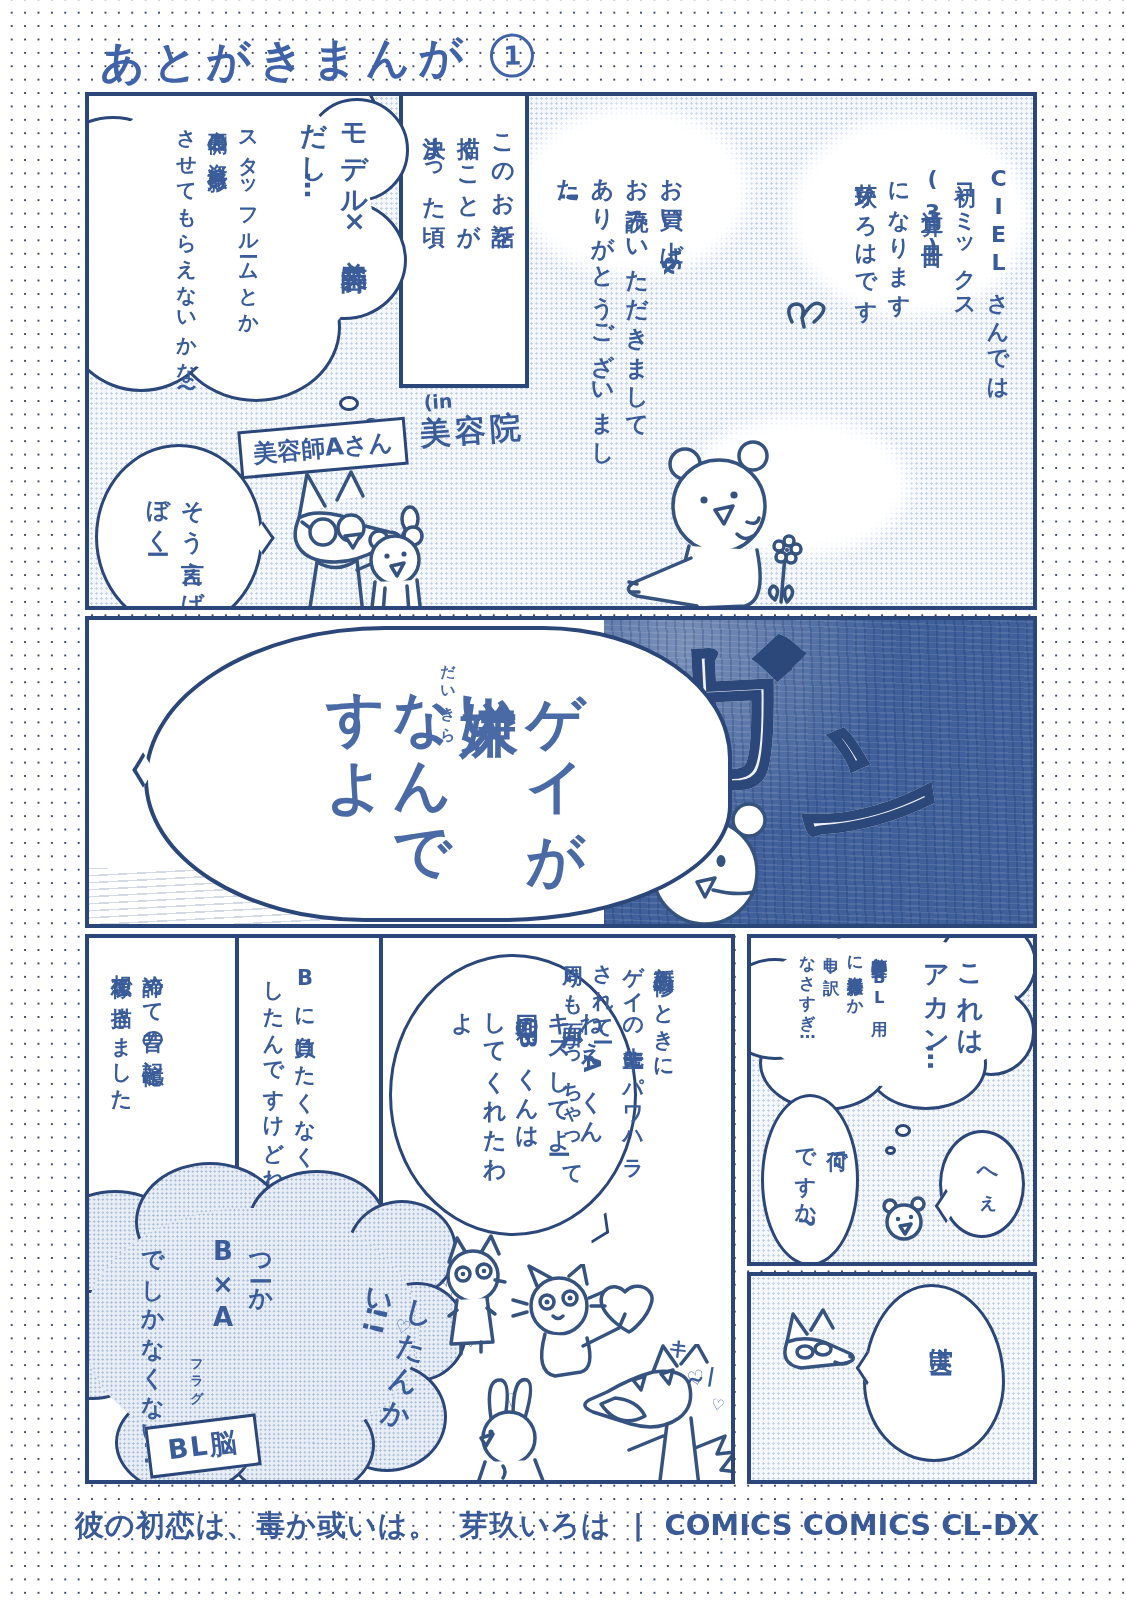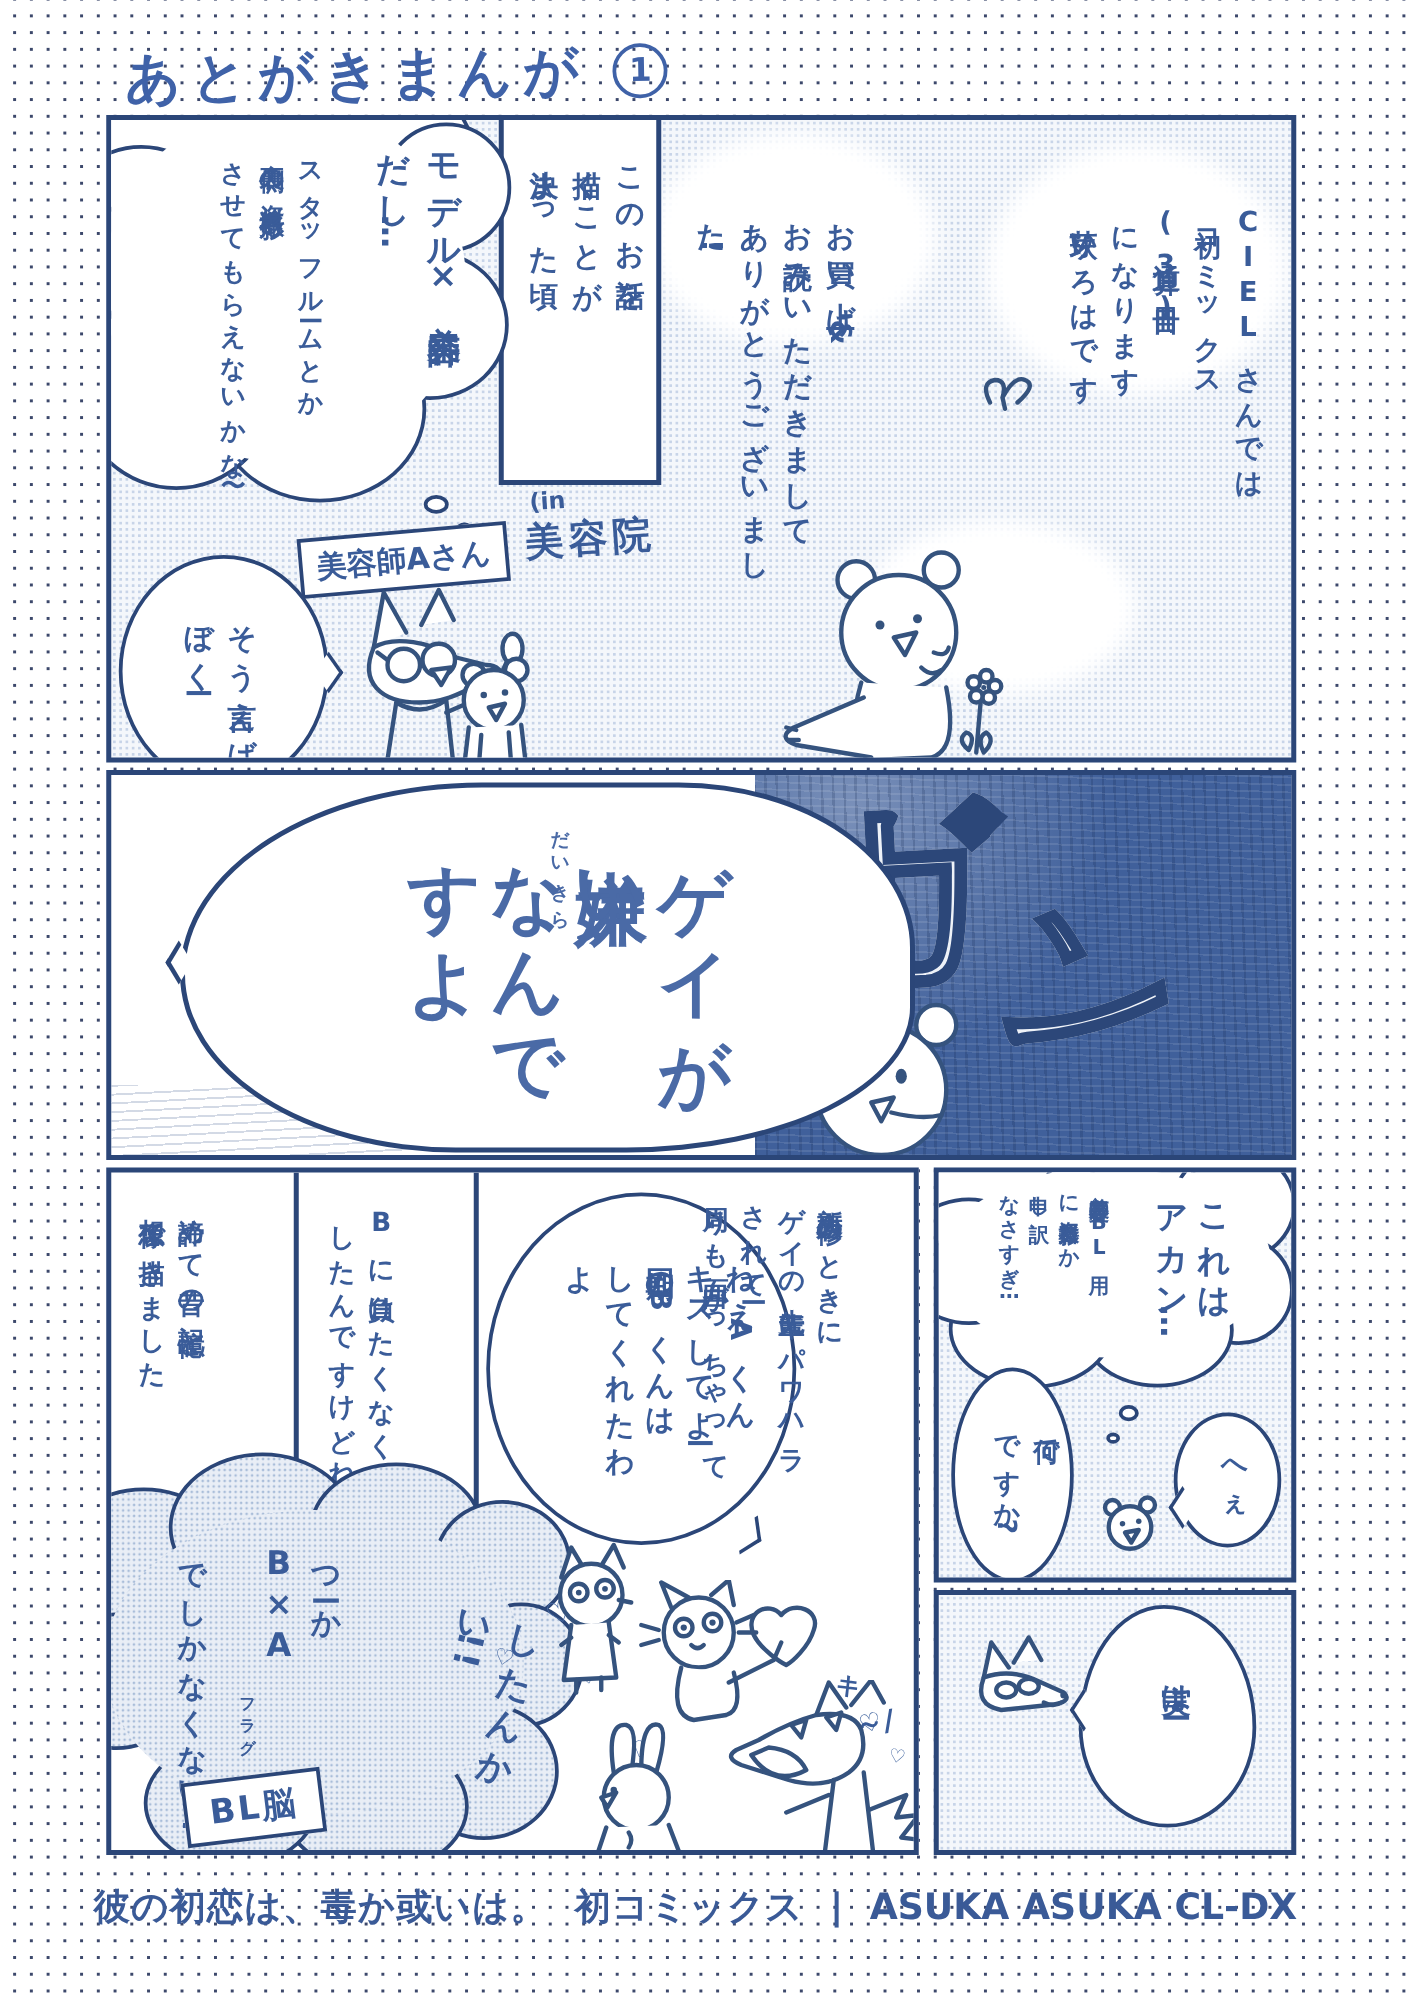--- a/index.html
+++ b/index.html
@@ -368,18 +368,18 @@
       <path class="ink" d="M62,54 q8,4 14,0"></path>
     </svg>
 
     <div class="bubble" style="left:112px;top:8px;width:142px;height:178px;border-radius:48% 52% 50% 50%/55% 55% 45% 45%;"></div>
     <span class="tail" style="left:106px;top:82px;transform:rotate(45deg) skew(12deg,12deg);"></span>
     <div class="vt" style="left:172px;top:52px;height:100px;font-size:24px;">実はー</div>
   </div>
 
   <div id="footer">
     <span>彼の初恋は、毒か或いは。</span>
-    <span style="margin-left:10px;">初コミックス</span>
+    <span style="margin-left:10px;">芽玖いろは</span>
     <span class="lat" style="margin:0 10px;">|</span>
-    <span class="lat">ASUKA ASUKA CL-DX</span>
+    <span class="lat">COMICS COMICS CL-DX</span>
   </div>
 
 </div>
 
 </body></html>

